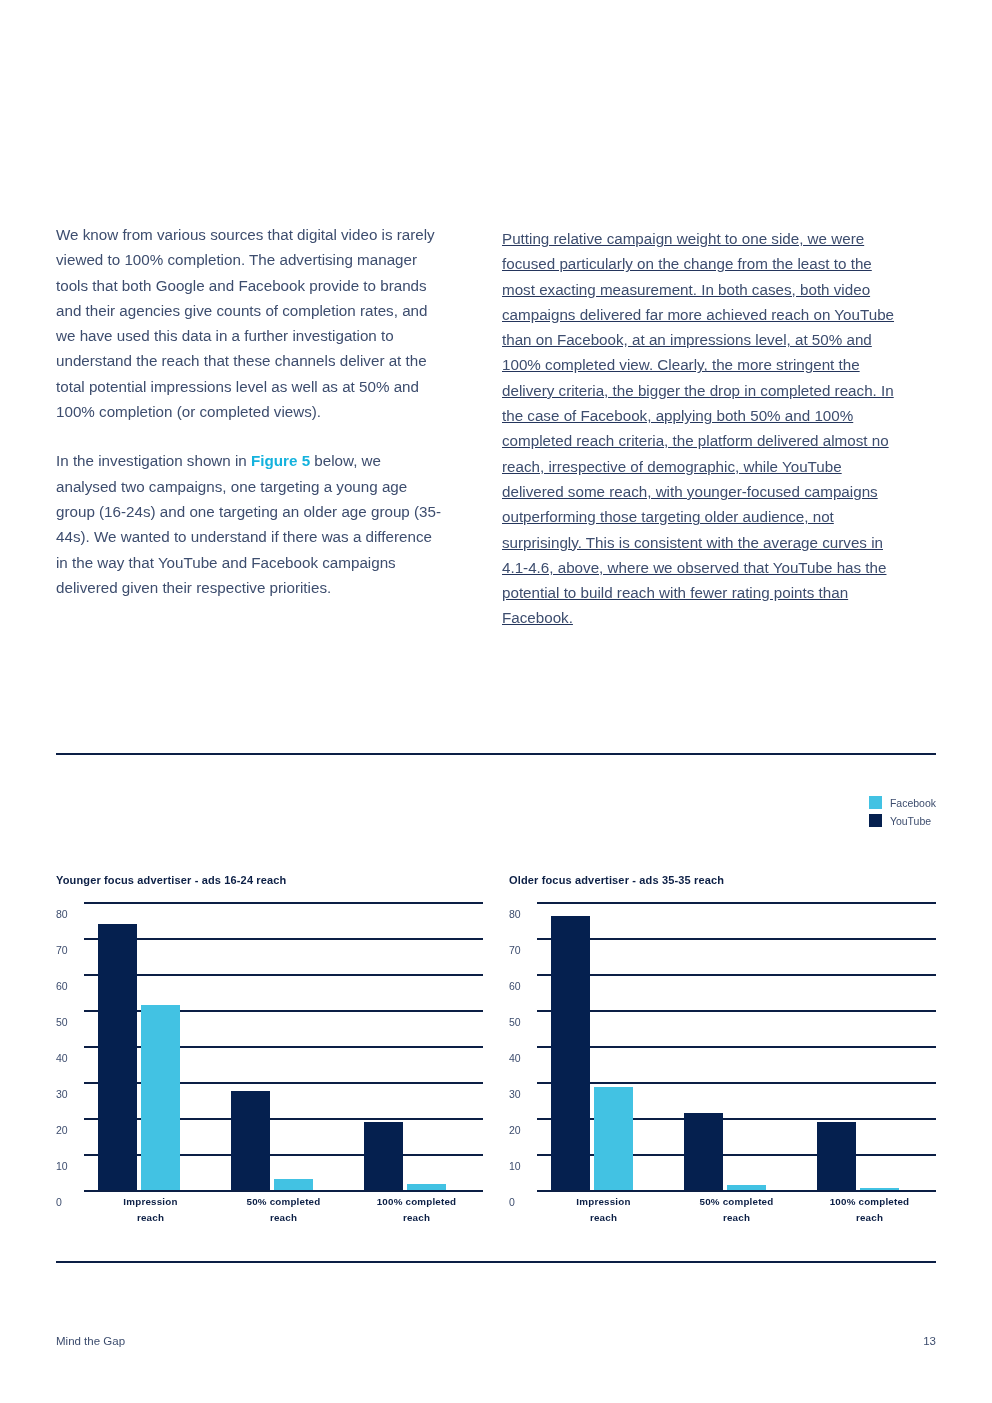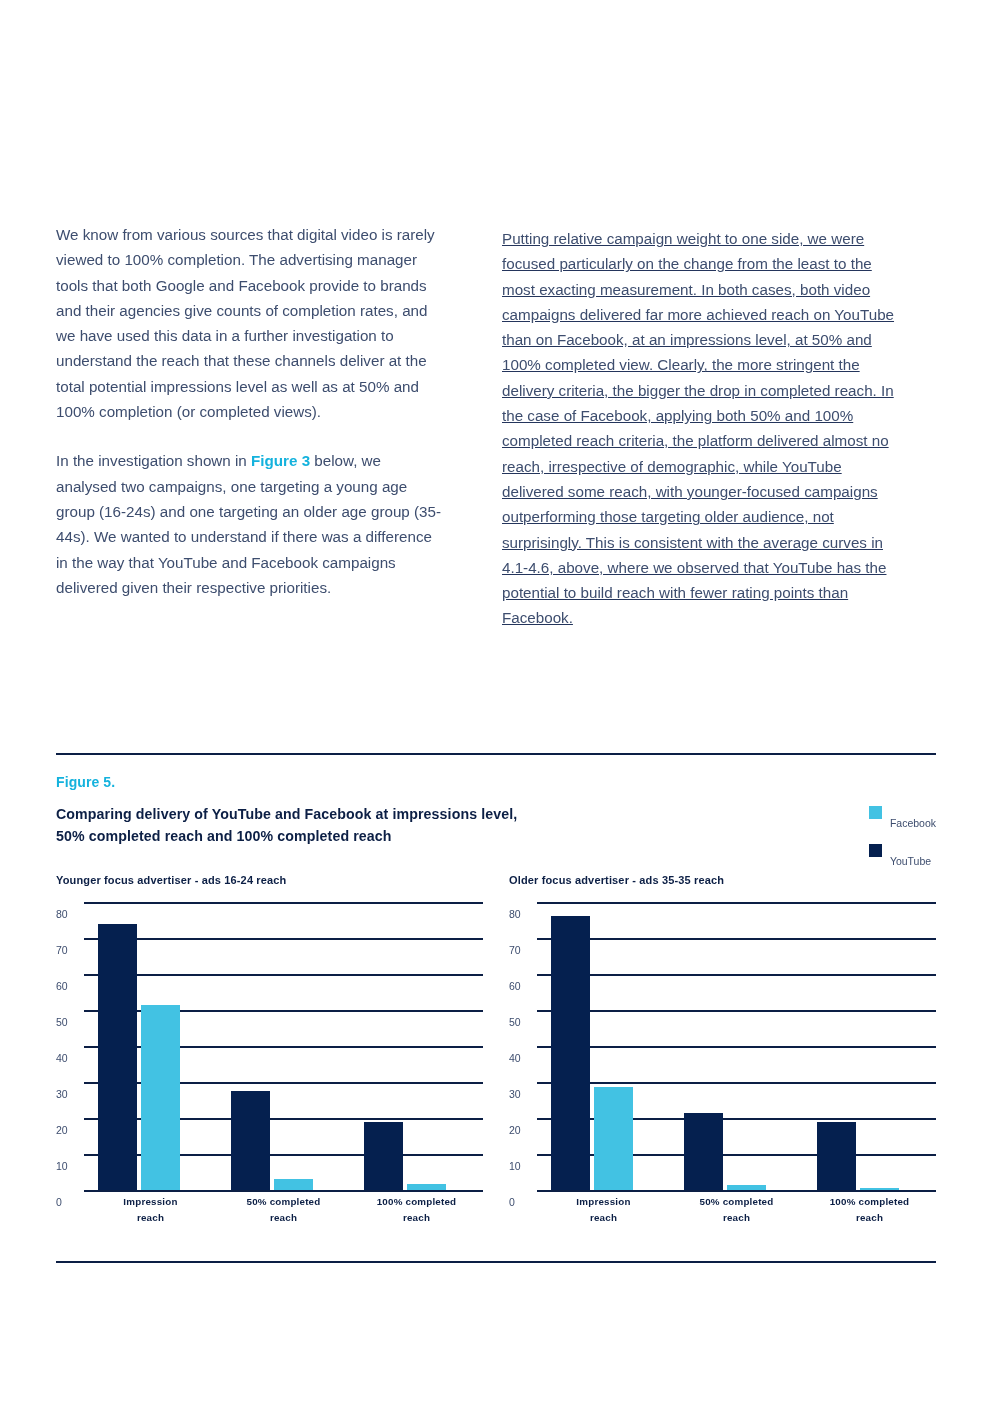--- a/index.html
+++ b/index.html
@@ -106,21 +106,20 @@
   }
   .legend-swatch {
     width: 13px;
     height: 13px;
     flex: 0 0 13px;
   }
   .legend-text {
     font-size: 10.5px;
     color: #3d4d6e;
     white-space: nowrap;
-    margin-top: 21px;
   }
 
   
   .charts {
     position: absolute;
     left: 56px;
     top: 874px;
     width: 880px;
     display: flex;
     gap: 26px;
@@ -223,37 +222,30 @@
   }
 </style>
 </head>
 <body>
 
 <div class="page">
 
   <div class="columns">
     <div class="col left">
       <p class="body">We know from various sources that digital video is rarely viewed to 100% completion. The advertising manager tools that both Google and Facebook provide to brands and their agencies give counts of completion rates, and we have used this data in a further investigation to understand the reach that these channels deliver at the total potential impressions level as well as at 50% and 100% completion (or completed views).</p>
-      <p class="body"><span>In the investigation shown in </span><span class="figref">Figure 3</span><span> below, we analysed two campaigns, one targeting a young age group (16-24s) and one targeting an older age group (35-44s). We wanted to understand if there was a difference in the way that YouTube and Facebook campaigns delivered given their respective priorities.</span></p>
+      <p class="body"><span>In the investigation shown in </span><span class="figref">Figure 5</span><span> below, we analysed two campaigns, one targeting a young age group (16-24s) and one targeting an older age group (35-44s). We wanted to understand if there was a difference in the way that YouTube and Facebook campaigns delivered given their respective priorities.</span></p>
     </div>
     <div class="col right">
       <p class="body">Putting relative campaign weight to one side, we were focused particularly on the change from the least to the most exacting measurement. In both cases, both video campaigns delivered far more achieved reach on YouTube than on Facebook, at an impressions level, at 50% and 100% completed view. Clearly, the more stringent the delivery criteria, the bigger the drop in completed reach. In the case of Facebook, applying both 50% and 100% completed reach criteria, the platform delivered almost no reach, irrespective of demographic, while YouTube delivered some reach, with younger-focused campaigns outperforming those targeting older audience, not surprisingly. This is consistent with the average curves in 4.1-4.6, above, where we observed that YouTube has the potential to build reach with fewer rating points than Facebook.</p>
     </div>
   </div>
 
   <div class="rule top"></div>
   <div class="rule bottom"></div>
 
-  <div class="fig-head">
-    <div class="fig-label">Figure 5.</div>
-    <div class="fig-title">
-      <div>Comparing delivery of YouTube and Facebook at impressions level,</div>
-      <div>50% completed reach and 100% completed reach</div>
-    </div>
-  </div>
 
   <div class="legend" id="legend">
       <div class="legend-item">
         <span class="legend-swatch" style="background: rgb(66, 194, 227);"></span>
         <span class="legend-text">Facebook</span>
       </div>
       <div class="legend-item">
         <span class="legend-swatch" style="background: rgb(5, 32, 79);"></span>
         <span class="legend-text">YouTube</span>
       </div>
@@ -361,14 +353,18 @@
             </div>
             <div class="xlabel">
               <div>100% completed</div>
               <div>reach</div>
             </div>
           </div>
         </div>
       </div>
     </div>
 
+  <div class="footer">
+    <div class="footer-text">Mind the Gap</div>
+    <div class="footer-page">13</div>
+  </div>
 
 </div>
 
 </body></html>

